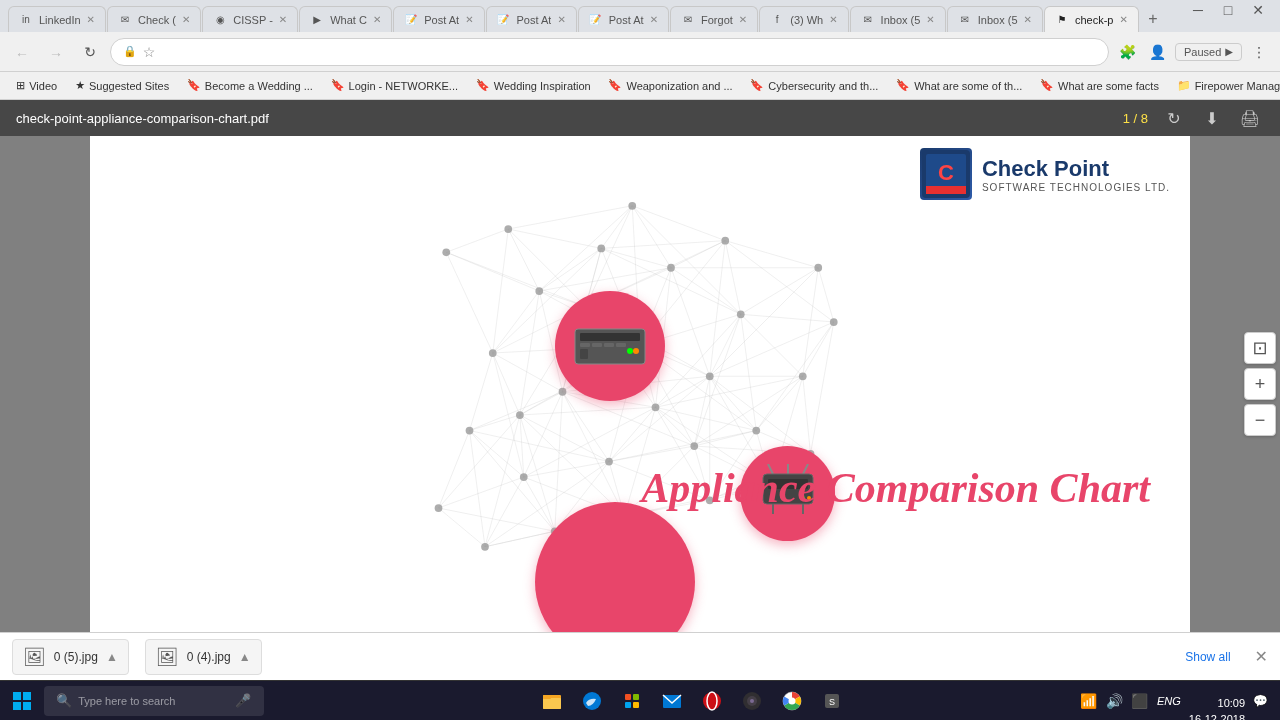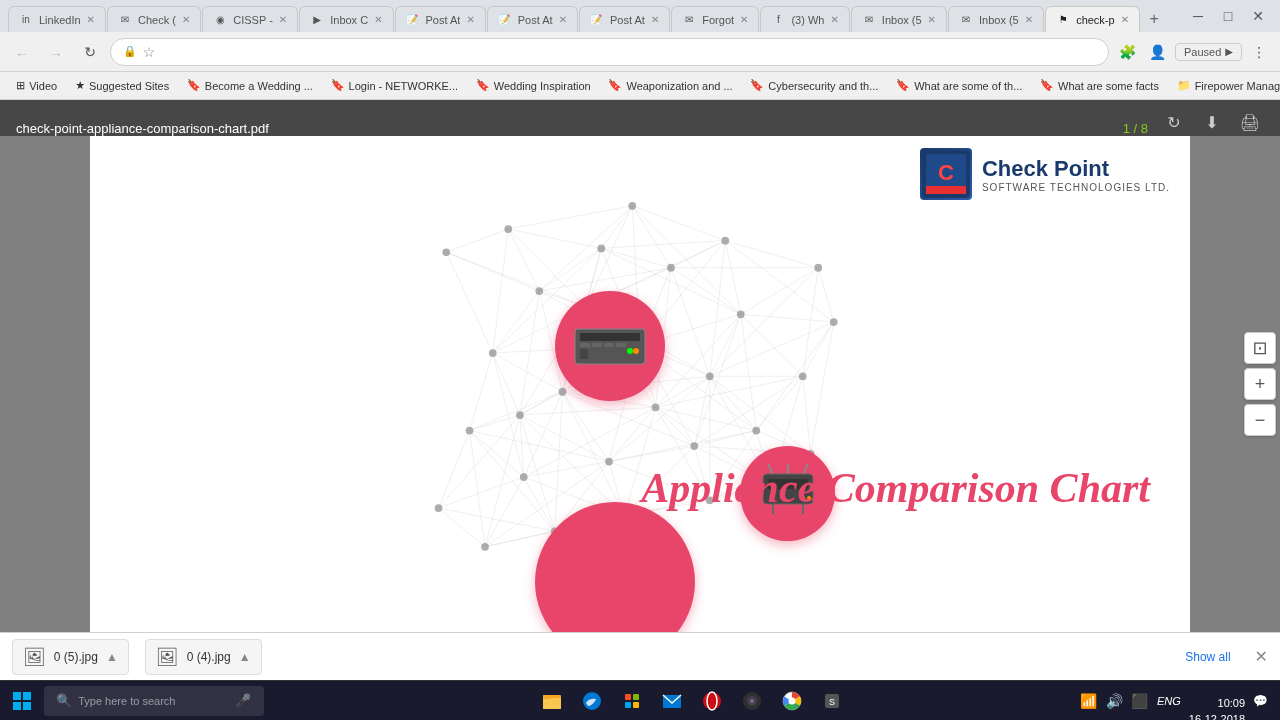--- a/index.html
+++ b/index.html
@@ -2,21 +2,21 @@
 <html><head>
   <meta charset="utf-8">
   <style>
     * { margin: 0; padding: 0; box-sizing: border-box; }
     body { width: 1280px; height: 720px; overflow: hidden; font-family: 'Segoe UI', Arial, sans-serif; background: #fff; }
 
     
     .browser-frame { width: 1280px; height: 720px; display: flex; flex-direction: column; background: #f0f0f0; }
 
     
-    .title-bar { height: 32px; background: #dee1e6; display: flex; align-items: center; justify-content: space-between; padding: 0 8px; }
+    .title-bar { height: 32px; background: #dee1e6; display: flex; justify-content: space-between; padding: 0 8px; }
     .tab-bar { display: flex; align-items: flex-end; flex: 1; height: 100%; }
     .tab { display: flex; align-items: center; height: 26px; padding: 0 10px; font-size: 11px; background: #dee1e6; border-radius: 6px 6px 0 0; color: #555; gap: 6px; max-width: 130px; overflow: hidden; white-space: nowrap; border: 1px solid #c8c8c8; border-bottom: none; cursor: pointer; }
     .tab.active { background: #f0f0f0; color: #222; z-index: 1; }
     .tab .favicon { width: 14px; height: 14px; flex-shrink: 0; display: flex; align-items: center; justify-content: center; font-size: 10px; }
     .tab .close-icon { font-size: 10px; margin-left: auto; color: #888; flex-shrink: 0; }
     .tab-new { width: 28px; height: 26px; display: flex; align-items: center; justify-content: center; font-size: 16px; color: #666; cursor: pointer; }
     .window-controls { display: flex; gap: 2px; margin-left: 8px; }
     .win-btn { width: 28px; height: 20px; display: flex; align-items: center; justify-content: center; font-size: 14px; cursor: pointer; color: #555; background: transparent; border: none; }
 
     
@@ -28,23 +28,23 @@
     .address-text { font-size: 12px; color: #333; flex: 1; }
     .address-bar-actions { display: flex; gap: 4px; align-items: center; }
     .addr-action-btn { width: 26px; height: 26px; display: flex; align-items: center; justify-content: center; font-size: 14px; cursor: pointer; color: #555; }
     .paused-badge { background: #f0f0f0; border: 1px solid #ccc; padding: 2px 8px; font-size: 11px; border-radius: 4px; color: #555; display: flex; align-items: center; gap: 4px; }
 
     
     .bookmarks-bar { height: 28px; background: #f0f0f0; display: flex; align-items: center; padding: 0 8px; gap: 2px; border-bottom: 1px solid #d0d0d0; overflow: hidden; }
     .bookmark-item { display: flex; align-items: center; gap: 4px; padding: 2px 8px; font-size: 11px; color: #333; cursor: pointer; border-radius: 4px; white-space: nowrap; }
 
     
-    .pdf-toolbar { height: 36px; background: #474747; display: flex; align-items: flex-end; padding: 0 16px; gap: 12px; color: #fff; font-size: 13px; }
+    .pdf-toolbar { height: 36px; background: #474747; display: flex; align-items: center; padding: 0 16px; gap: 12px; color: #fff; font-size: 13px; }
     .pdf-filename { color: #fff; font-size: 13px; flex: 1; }
-    .pdf-page-info { color: #84cc16; font-size: 13px; }
+    .pdf-page-info { color: #fde047; font-size: 13px; }
     .pdf-actions { display: flex; gap: 10px; margin-left: auto; }
     .pdf-action-btn { width: 28px; height: 28px; display: flex; align-items: center; justify-content: center; color: #ccc; font-size: 16px; cursor: pointer; }
 
     
     .pdf-content-area { flex: 1; background: #808080; overflow: hidden; position: relative; display: flex; justify-content: center; }
     .pdf-page { width: 1100px; background: #fff; position: relative; overflow: hidden; height: 100%; }
 
     
     .checkpoint-logo { position: absolute; top: 12px; right: 20px; display: flex; align-items: center; gap: 10px; }
     .logo-icon { width: 52px; height: 52px; background: linear-gradient(135deg, #1a3a6b, #2e5ba8); border-radius: 4px; display: flex; align-items: center; justify-content: center; color: #fff; font-size: 18px; font-weight: bold; }
@@ -106,21 +106,21 @@
             <span style="overflow:hidden;text-overflow:ellipsis;max-width:70px;">Check (</span>
             <span class="close-icon">✕</span>
           </div>
           <div class="tab">
             <span class="favicon" style="font-size:10px;">◉</span>
             <span style="overflow:hidden;text-overflow:ellipsis;max-width:70px;">CISSP -</span>
             <span class="close-icon">✕</span>
           </div>
           <div class="tab">
             <span class="favicon" style="font-size:10px;">▶</span>
-            <span style="overflow:hidden;text-overflow:ellipsis;max-width:70px;">Inbox C</span>
+            <span style="overflow:hidden;text-overflow:ellipsis;max-width:70px;">What C</span>
             <span class="close-icon">✕</span>
           </div>
           <div class="tab">
             <span class="favicon" style="font-size:10px;">📝</span>
             <span style="overflow:hidden;text-overflow:ellipsis;max-width:70px;">Post At</span>
             <span class="close-icon">✕</span>
           </div>
           <div class="tab">
             <span class="favicon" style="font-size:10px;">📝</span>
             <span style="overflow:hidden;text-overflow:ellipsis;max-width:70px;">Post At</span>

